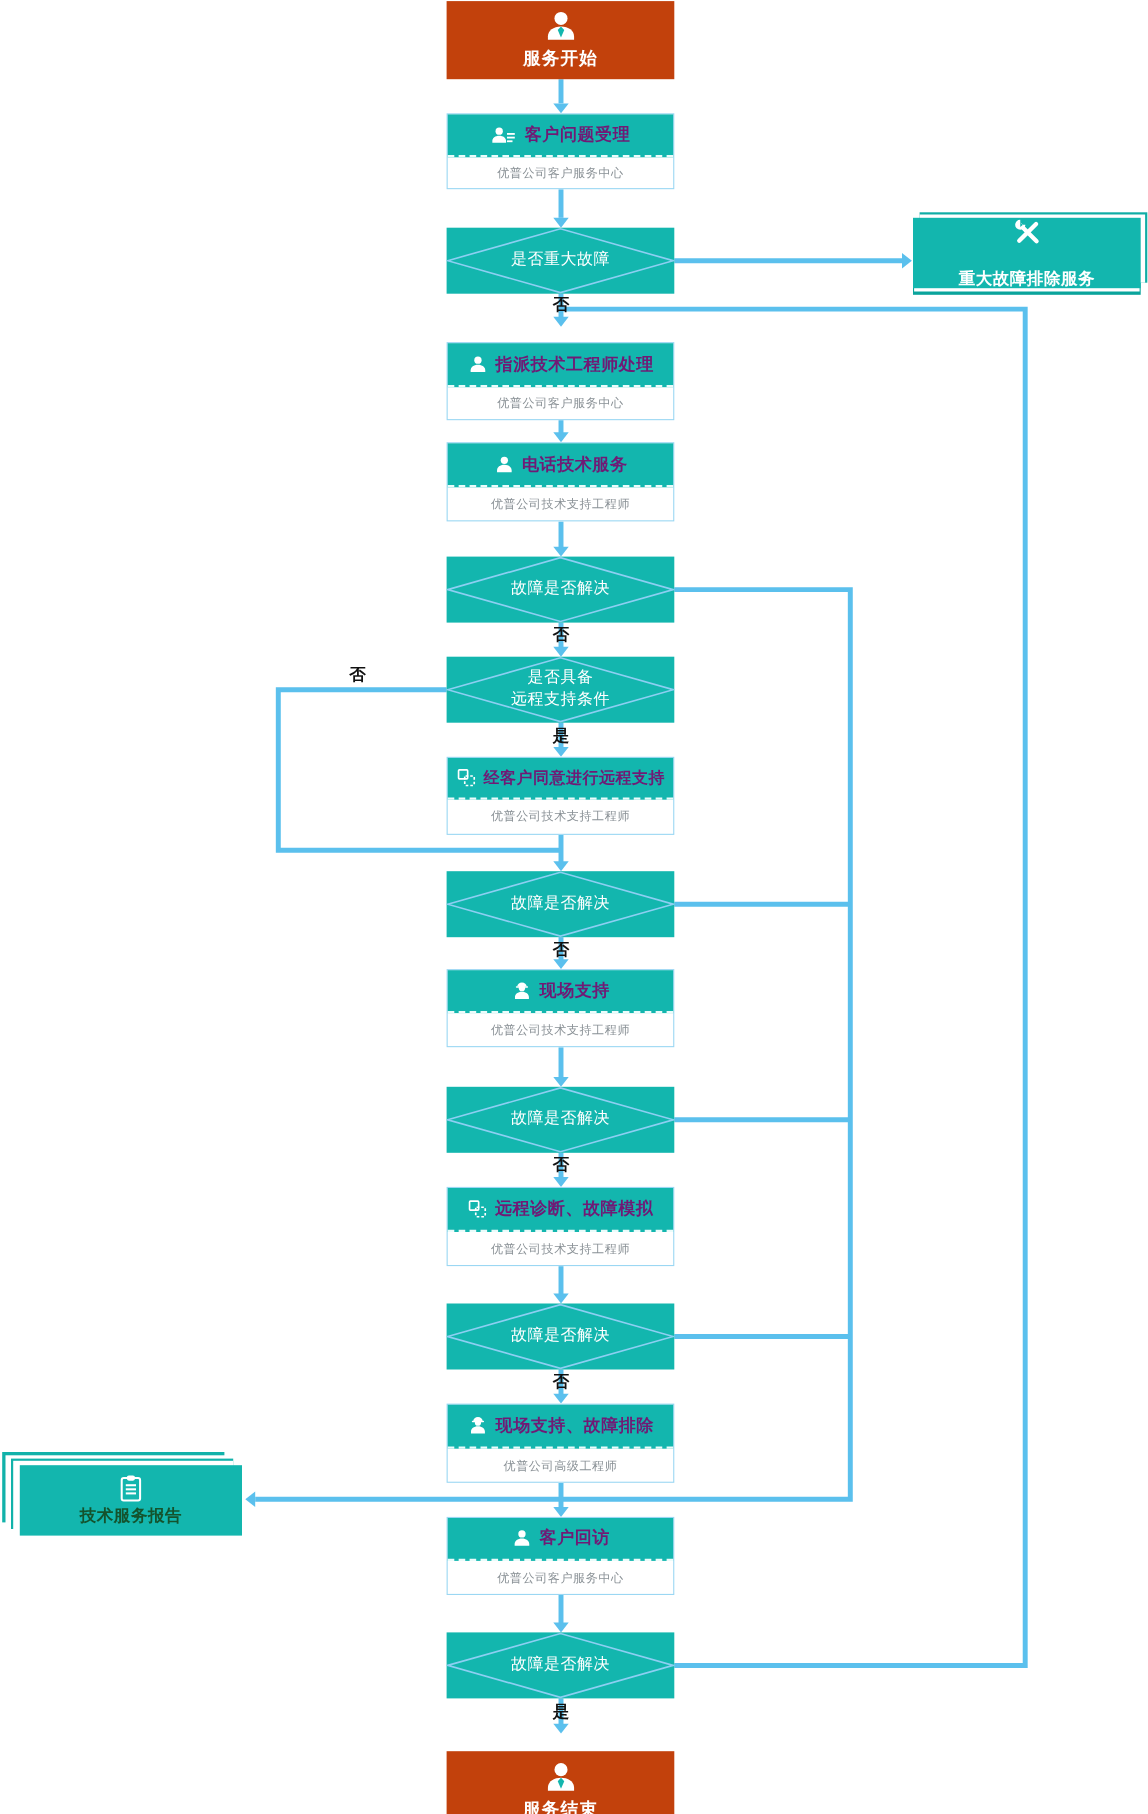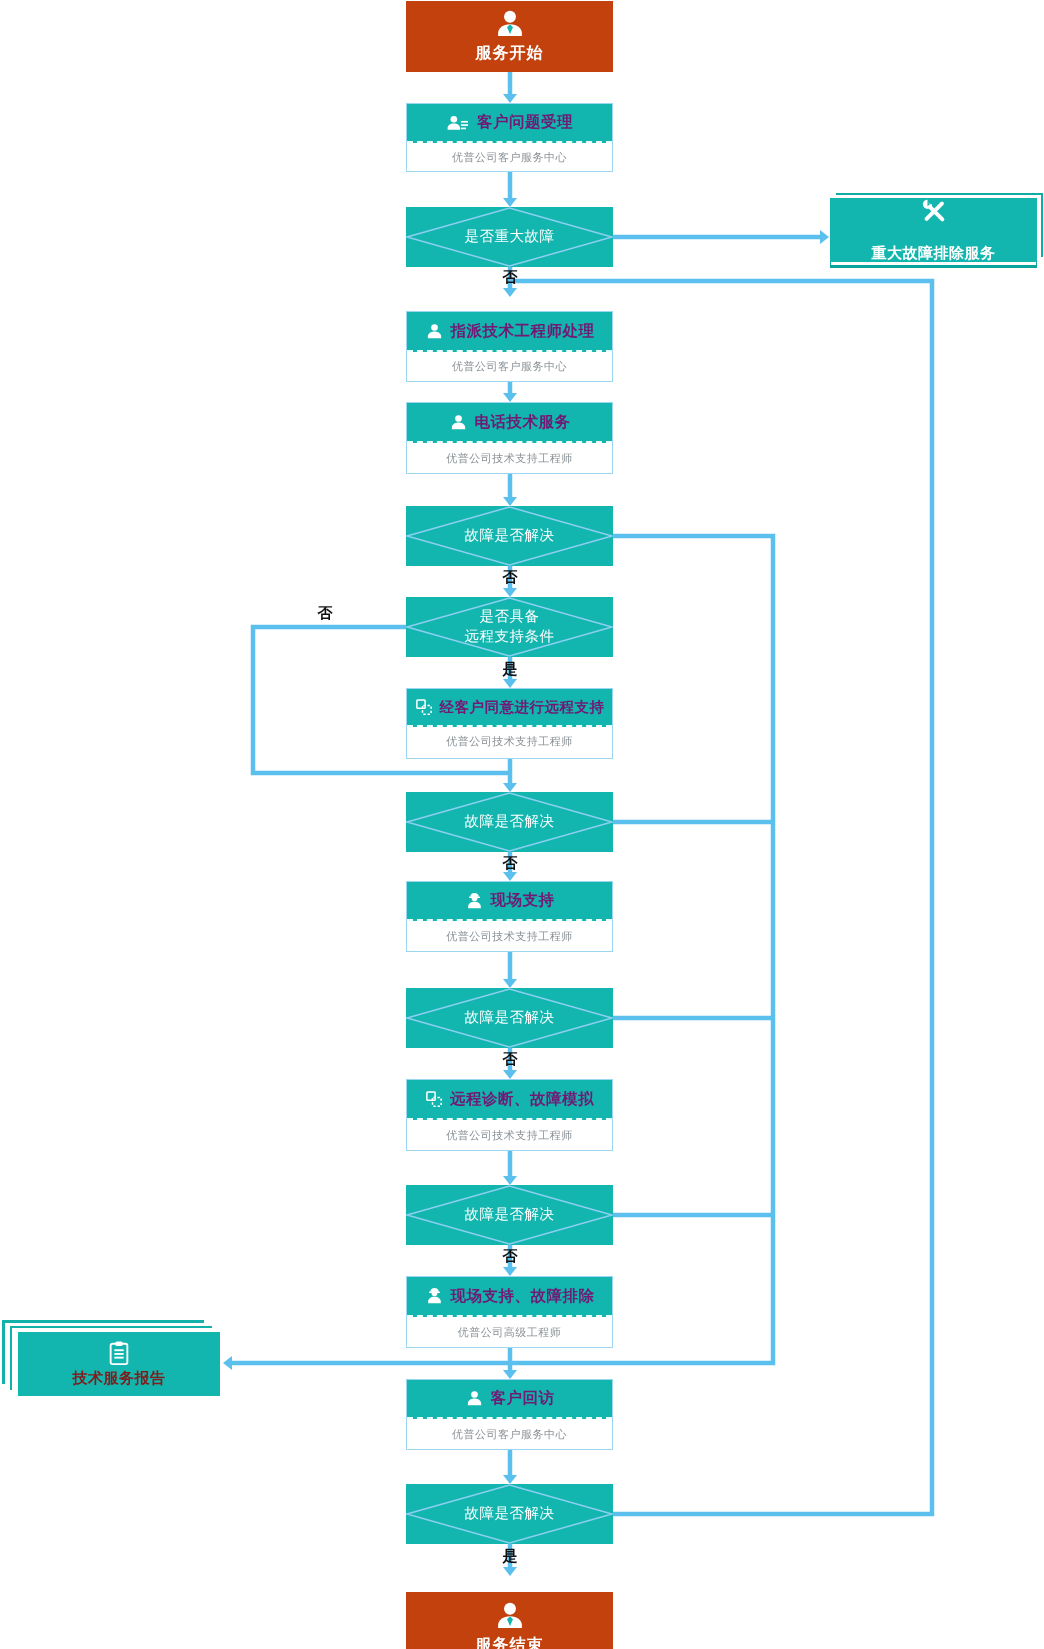--- a/index.html
+++ b/index.html
@@ -18,21 +18,21 @@
   .proc .sub{display:flex;align-items:center;justify-content:center;color:#8a9196;font-size:11px;letter-spacing:.5px;}
   
   .decision{background:#13b6ae;color:#fff;}
   .decision svg{position:absolute;left:0;top:0;}
   .decision .dlbl{position:absolute;left:0;top:0;width:100%;height:100%;display:flex;flex-direction:column;
                   align-items:center;justify-content:center;font-size:14.5px;letter-spacing:.5px;line-height:1.35;}
   
   .majorbox{background:#13b6ae;color:#fff;display:flex;flex-direction:column;align-items:center;justify-content:center;gap:3px;
             box-shadow:5px -4px 0 -1px #ffffff,6px -5px 0 0 #0fada5,0 4px 0 -1px #ffffff,0 6px 0 0 #0aa49c;}
   .majorbox .lbl,.reportbox .lbl{font-size:15px;font-weight:700;letter-spacing:.5px;}
-  .reportbox{background:#13b6ae;color:#7f1d1d;display:flex;flex-direction:column;align-items:center;justify-content:center;gap:3px;
+  .reportbox{background:#13b6ae;color:#14532d;display:flex;flex-direction:column;align-items:center;justify-content:center;gap:3px;
              box-shadow:-7px -5px 0 -1px #ffffff,-8px -6px 0 0 #12b2aa,-14px -10px 0 -1px #ffffff,-16px -12px 0 0 #12b2aa;}
   
   .elabel{position:absolute;width:40px;text-align:center;font-size:15px;font-weight:700;color:#111;z-index:2;}
   .icon{display:flex;align-items:center;justify-content:center;}
 </style>
 </head>
 <body>
 
 <div id="canvas">
 

